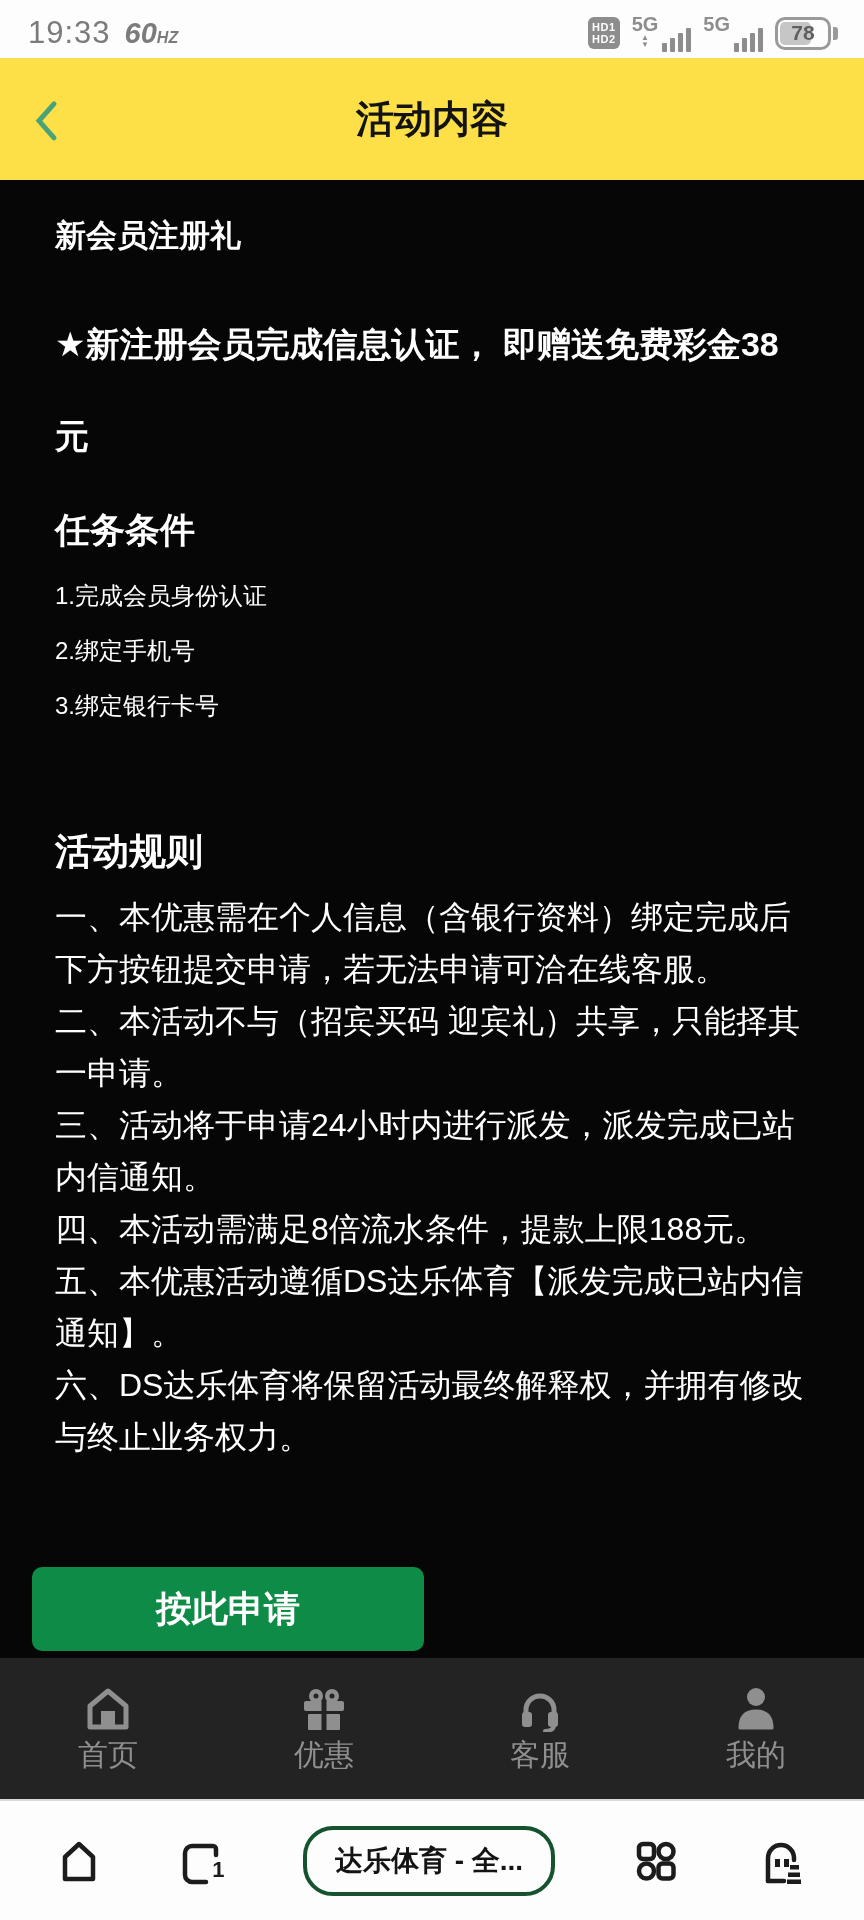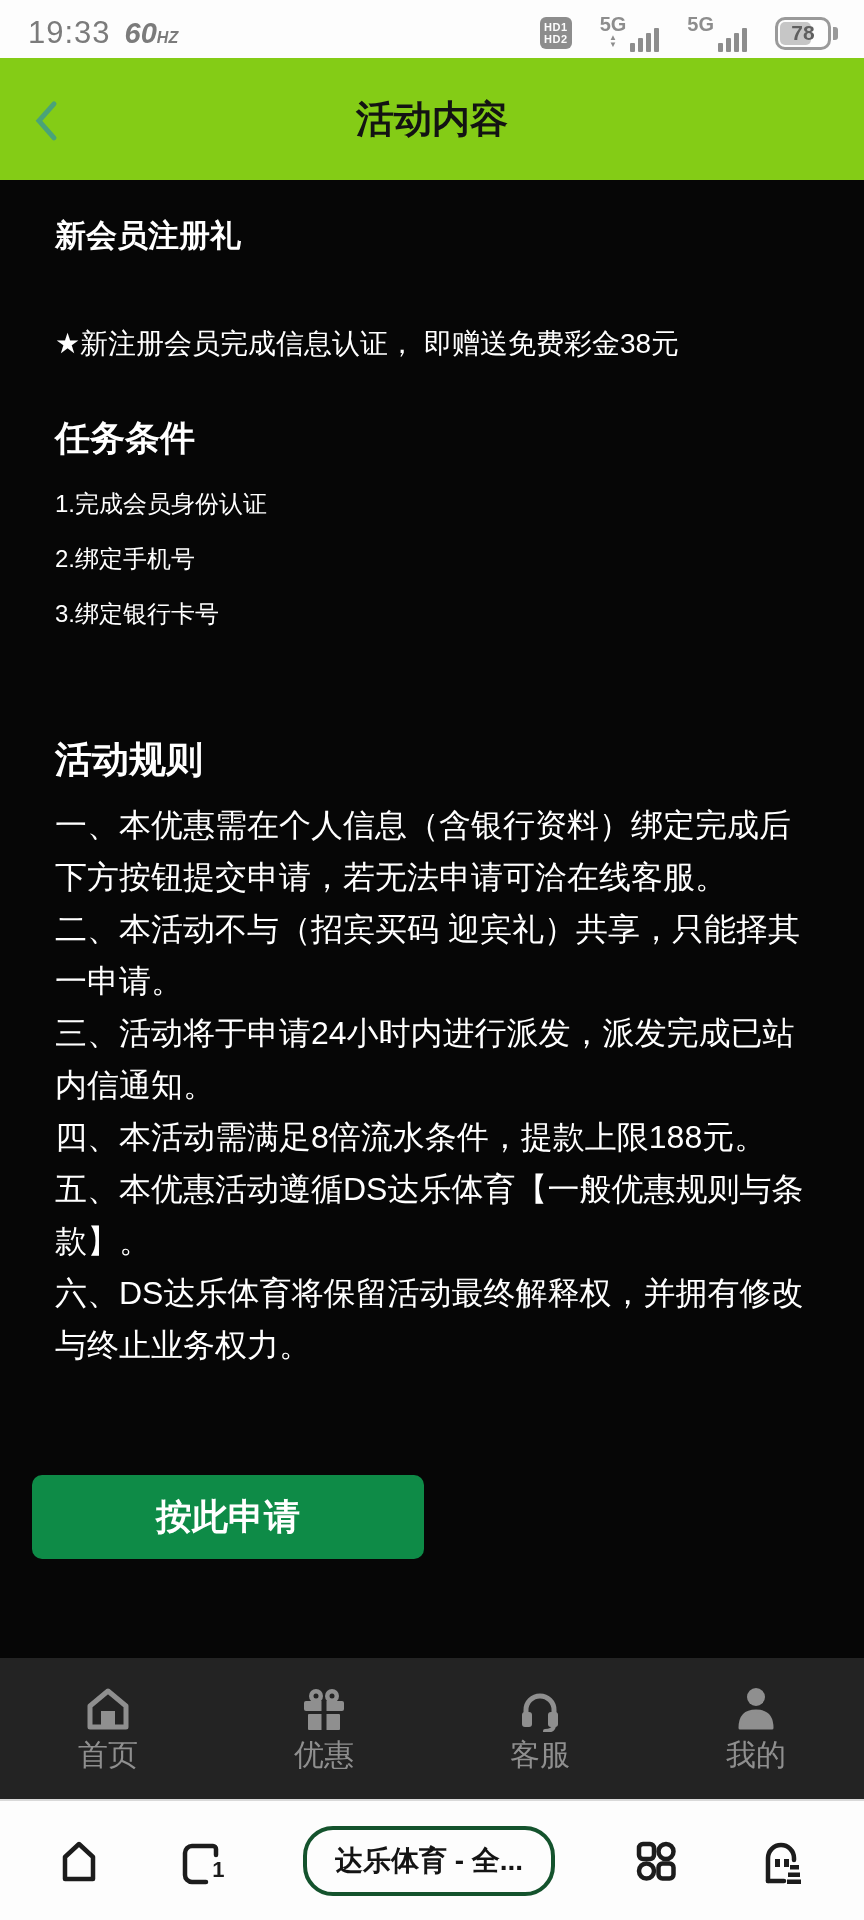--- a/index.html
+++ b/index.html
@@ -6,45 +6,45 @@
   html,body { width:864px; height:1920px; background:#000; }
   body { font-family:"Liberation Sans","DejaVu Sans",sans-serif; }
   .phone { width:864px; height:1920px; display:flex; flex-direction:column; overflow:hidden; background:#fdfdfd; }
 
   
   .status-bar { height:58px; background:#fdfdfd; display:flex; justify-content:space-between; align-items:center; padding:8px 26px 0 28px; color:#7b7b7b; }
   .sb-left { display:flex; align-items:baseline; gap:14px; }
   .sb-time { font-size:31px; letter-spacing:1px; }
   .sb-hz { font-style:italic; font-weight:bold; font-size:29px; }
   .sb-hz .hz-unit { font-size:16px; }
-  .sb-right { display:flex; align-items:center; gap:28px; }
+  .sb-right { display:flex; align-items:center; gap:12px; }
   .hd-badge { background:#8d8d8d; color:#fdfdfd; border-radius:6px; font-size:11px; font-weight:bold; line-height:12px; padding:4px 4px; text-align:center; letter-spacing:0.5px; }
   .signal-group { display:flex; align-items:flex-end; gap:4px; height:38px; }
   .sg-col { display:flex; flex-direction:column; align-items:center; justify-content:flex-start; height:100%; }
   .sg-label { font-size:20px; font-weight:bold; color:#8d8d8d; line-height:20px; }
   .sg-arrows { font-size:8px; line-height:7px; color:#8d8d8d; }
   .bars { display:flex; align-items:flex-end; gap:3px; }
   .bars span { width:5px; background:#8d8d8d; border-radius:1px; display:block; }
   .b1{height:9px;} .b2{height:14px;} .b3{height:19px;} .b4{height:24px;}
   .battery { display:flex; align-items:center; }
   .battery-body { position:relative; width:56px; height:33px; border:3px solid #9a9a9a; border-radius:10px; display:flex; align-items:center; justify-content:center; overflow:hidden; }
   .battery-fill { position:absolute; left:2px; top:2px; bottom:2px; width:62%; background:#c6c6c6; border-radius:5px; }
   .battery-text { position:relative; font-size:21px; font-weight:bold; color:#5f5f5f; }
   .battery-nub { width:5px; height:13px; background:#9a9a9a; border-radius:0 3px 3px 0; margin-left:2px; }
 
   
-  .app-header { height:122px; background:#84cc16; position:relative; display:flex; align-items:center; justify-content:center; }
+  .app-header { height:122px; background:#fde047; position:relative; display:flex; align-items:center; justify-content:center; }
   .back-btn { position:absolute; left:26px; top:50%; transform:translateY(-46%); width:40px; height:46px; display:flex; align-items:center; justify-content:center; cursor:pointer; background:none; border:none; }
   .page-title { font-size:38px; font-weight:bold; color:#131313; }
 
   
   .content { flex:1; background:#060606; color:#fff; overflow:hidden; }
   .content-text { padding:36px 55px 0; }
   .promo-subtitle { font-size:31px; font-weight:bold; line-height:40px; }
-  .promo-headline { margin-top:42px; font-size:28px; font-weight:normal; line-height:92px; }
+  .promo-headline { margin-top:42px; font-size:34px; font-weight:bold; line-height:92px; }
   .task-heading { margin-top:26px; font-size:35px; font-weight:bold; line-height:44px; }
   .task-list { margin-top:16px; list-style:none; }
   .task-list li { font-size:24px; line-height:55px; }
   .rules-heading { margin-top:96px; font-size:37px; font-weight:bold; line-height:46px; }
   .rules { margin-top:16px; }
   .rules p { font-size:32px; line-height:52px; }
   .apply-button { display:flex; align-items:center; justify-content:center; margin:104px 0 0 32px; width:392px; height:84px; background:var(--accent,#0e8b47); border:none; border-radius:10px; color:#fff; font-size:36px; font-weight:bold; font-family:inherit; cursor:pointer; }
 
   
   .tab-bar { height:141px; background:#232323; display:flex;align-items:center; }
@@ -124,21 +124,21 @@
         <li>1.完成会员身份认证</li>
         <li>2.绑定手机号</li>
         <li>3.绑定银行卡号</li>
       </ul>
       <div class="rules-heading">活动规则</div>
       <div class="rules">
         <p>一、本优惠需在个人信息（含银行资料）绑定完成后下方按钮提交申请，若无法申请可洽在线客服。</p>
         <p>二、本活动不与（招宾买码 迎宾礼）共享，只能择其一申请。</p>
         <p>三、活动将于申请24小时内进行派发，派发完成已站内信通知。</p>
         <p>四、本活动需满足8倍流水条件，提款上限188元。</p>
-        <p>五、本优惠活动遵循DS达乐体育【一般优惠规则与条款】。</p>
+        <p>五、本优惠活动遵循DS达乐体育【派发完成已站内信通知】。</p>
         <p>六、DS达乐体育将保留活动最终解释权，并拥有修改与终止业务权力。</p>
       </div>
     </div>
     <button class="apply-button">按此申请</button>
   </div>
 
   <div class="tab-bar">
     <div class="tab-item">
       <span class="tab-icon">
         <svg width="46" height="46" viewBox="0 0 46 46">

